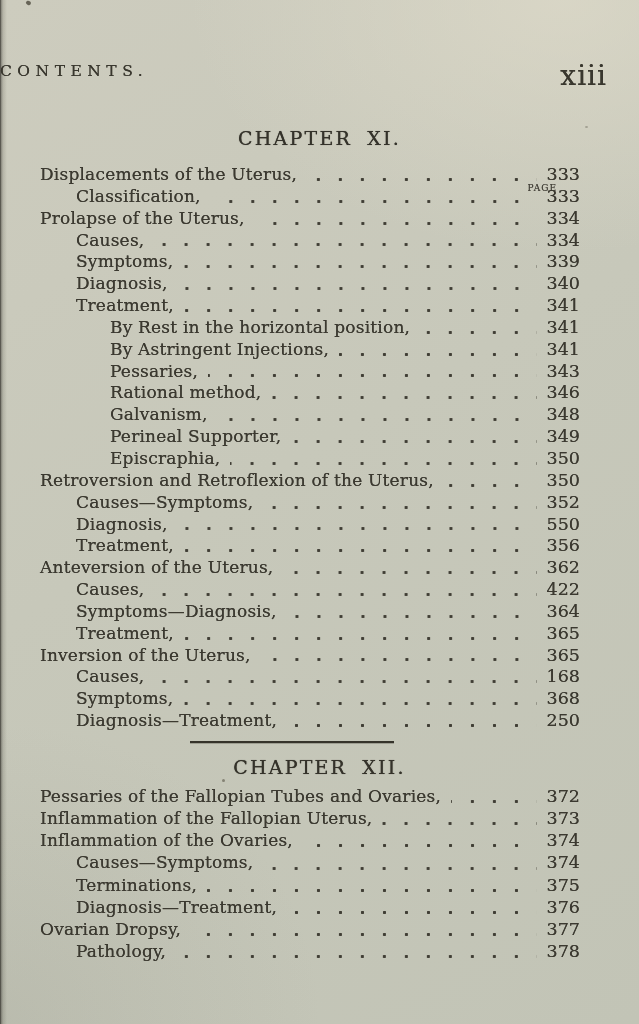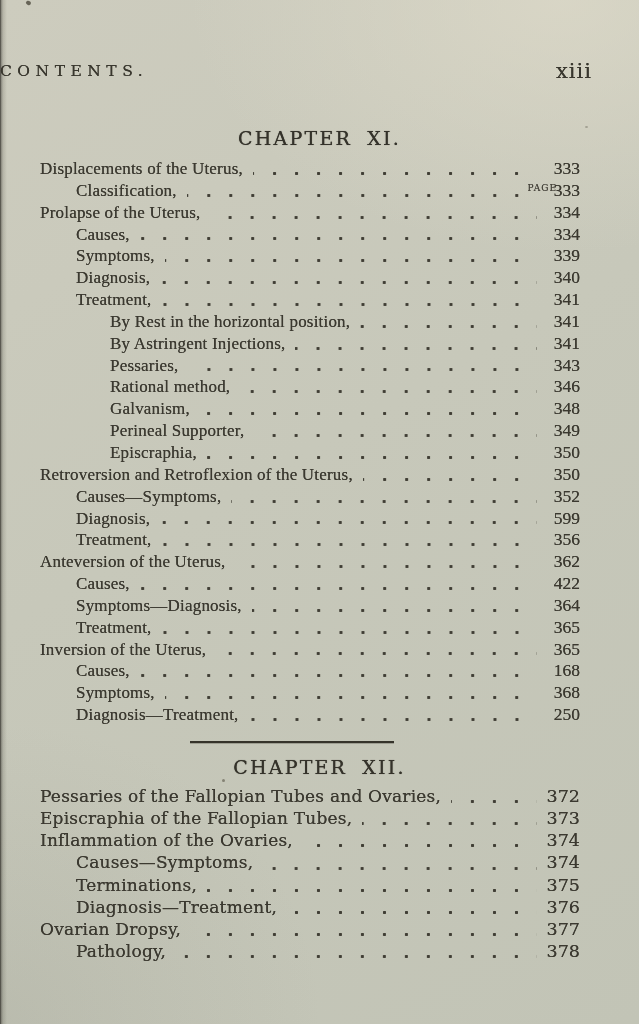--- a/index.html
+++ b/index.html
@@ -26,43 +26,43 @@
   .speck.s2{left:222px;top:779px;width:3px;height:3px;opacity:.55;}
   .speck.s3{left:585px;top:126px;width:3px;height:2px;opacity:.35;}
 
   .running-head{position:absolute;top:62px;left:0;right:0;height:28px;}
   .running-title{
     display:block;text-align:left;
     font-size:15.5px;letter-spacing:5.5px;
     color:#39372e;text-shadow:0 0 .6px rgba(45,43,35,.85);
   }
   .folio{
-    position:absolute;right:47px;top:-3px;
-    font-size:21px;letter-spacing:1px;color:#39372e;
+    position:absolute;right:32px;top:-3px;
+    font-size:28px;letter-spacing:1px;color:#39372e;
     text-shadow:0 0 .6px rgba(45,43,35,.85);
   }
 
   .chapter-heading{
     position:absolute;left:0;right:0;margin:0;
     text-align:center;font-weight:normal;
     font-size:19px;letter-spacing:2.2px;word-spacing:7px;
     color:#34322a;text-shadow:0 0 .7px rgba(40,38,30,.9);
   }
   .ch11-heading{top:127px;}
   .ch12-heading{top:756px;}
 
   .page-label{
     position:absolute;top:151px;right:82px;
     font-size:9px;letter-spacing:1px;color:#45423a;
     text-shadow:0 0 .4px rgba(45,43,35,.7);
     margin-top:32px;
   }
 
   .toc{position:absolute;left:40px;right:59px;--rh:21.85px;}
-  .toc-11{top:158px;font-family:Liberation Serif, serif;}
+  .toc-11{top:164px;}
   .toc-12{top:786px;--rh:22.15px;}
 
   .toc-row{display:flex;align-items:baseline;height:var(--rh);}
   .toc-title{
     white-space:nowrap;font-size:17px;letter-spacing:.2px;
     text-shadow:0 0 .5px rgba(45,43,35,.8);
   }
   .indent-1 .toc-title{padding-left:36px;}
   .indent-2 .toc-title{padding-left:70px;}
   .leader{
@@ -176,21 +176,21 @@
         <span class="toc-page">350</span>
       </div>
       <div class="toc-row indent-1">
         <span class="toc-title">Causes—Symptoms,</span>
         <span class="leader"></span>
         <span class="toc-page">352</span>
       </div>
       <div class="toc-row indent-1">
         <span class="toc-title">Diagnosis,</span>
         <span class="leader"></span>
-        <span class="toc-page">599</span>
+        <span class="toc-page">550</span>
       </div>
       <div class="toc-row indent-1">
         <span class="toc-title">Treatment,</span>
         <span class="leader"></span>
         <span class="toc-page">356</span>
       </div>
       <div class="toc-row indent-0">
         <span class="toc-title">Anteversion of the Uterus,</span>
         <span class="leader"></span>
         <span class="toc-page">362</span>
@@ -235,21 +235,21 @@
   <div class="divider"></div>
 
   <h2 class="chapter-heading ch12-heading">CHAPTER XII.</h2>
   <div class="toc toc-12">
       <div class="toc-row indent-0">
         <span class="toc-title">Pessaries of the Fallopian Tubes and Ovaries,</span>
         <span class="leader"></span>
         <span class="toc-page">372</span>
       </div>
       <div class="toc-row indent-0">
-        <span class="toc-title">Episcraphia of the Fallopian Tubes,</span>
+        <span class="toc-title">Inflammation of the Fallopian Uterus,</span>
         <span class="leader"></span>
         <span class="toc-page">373</span>
       </div>
       <div class="toc-row indent-0">
         <span class="toc-title">Inflammation of the Ovaries,</span>
         <span class="leader"></span>
         <span class="toc-page">374</span>
       </div>
       <div class="toc-row indent-1">
         <span class="toc-title">Causes—Symptoms,</span>

